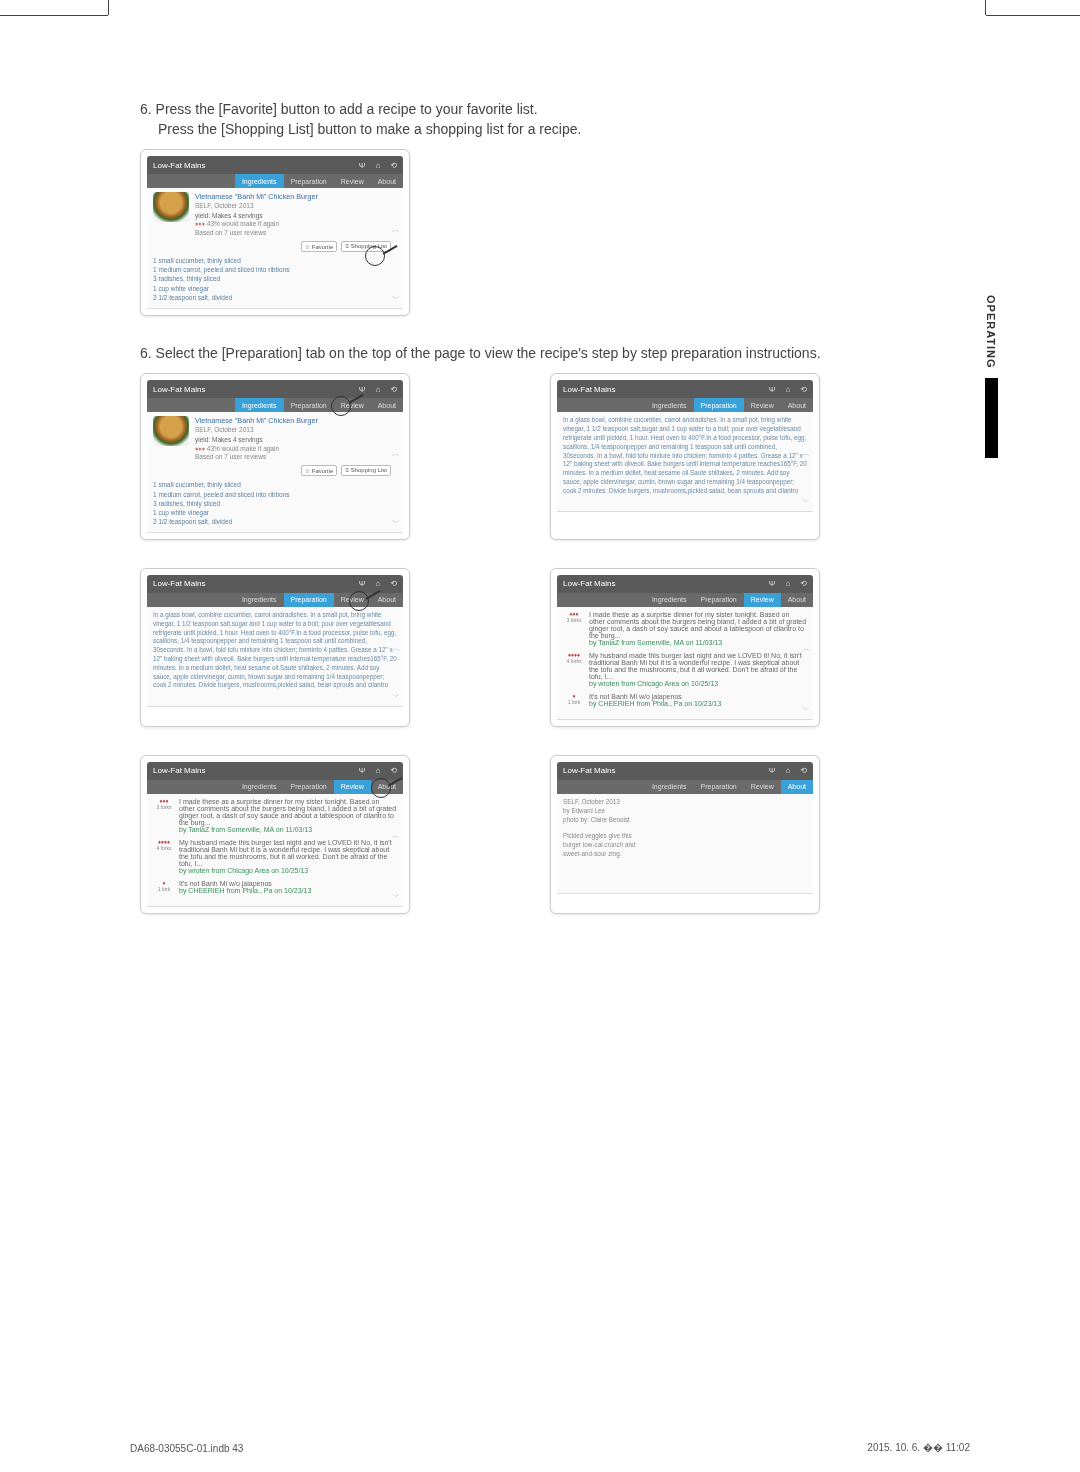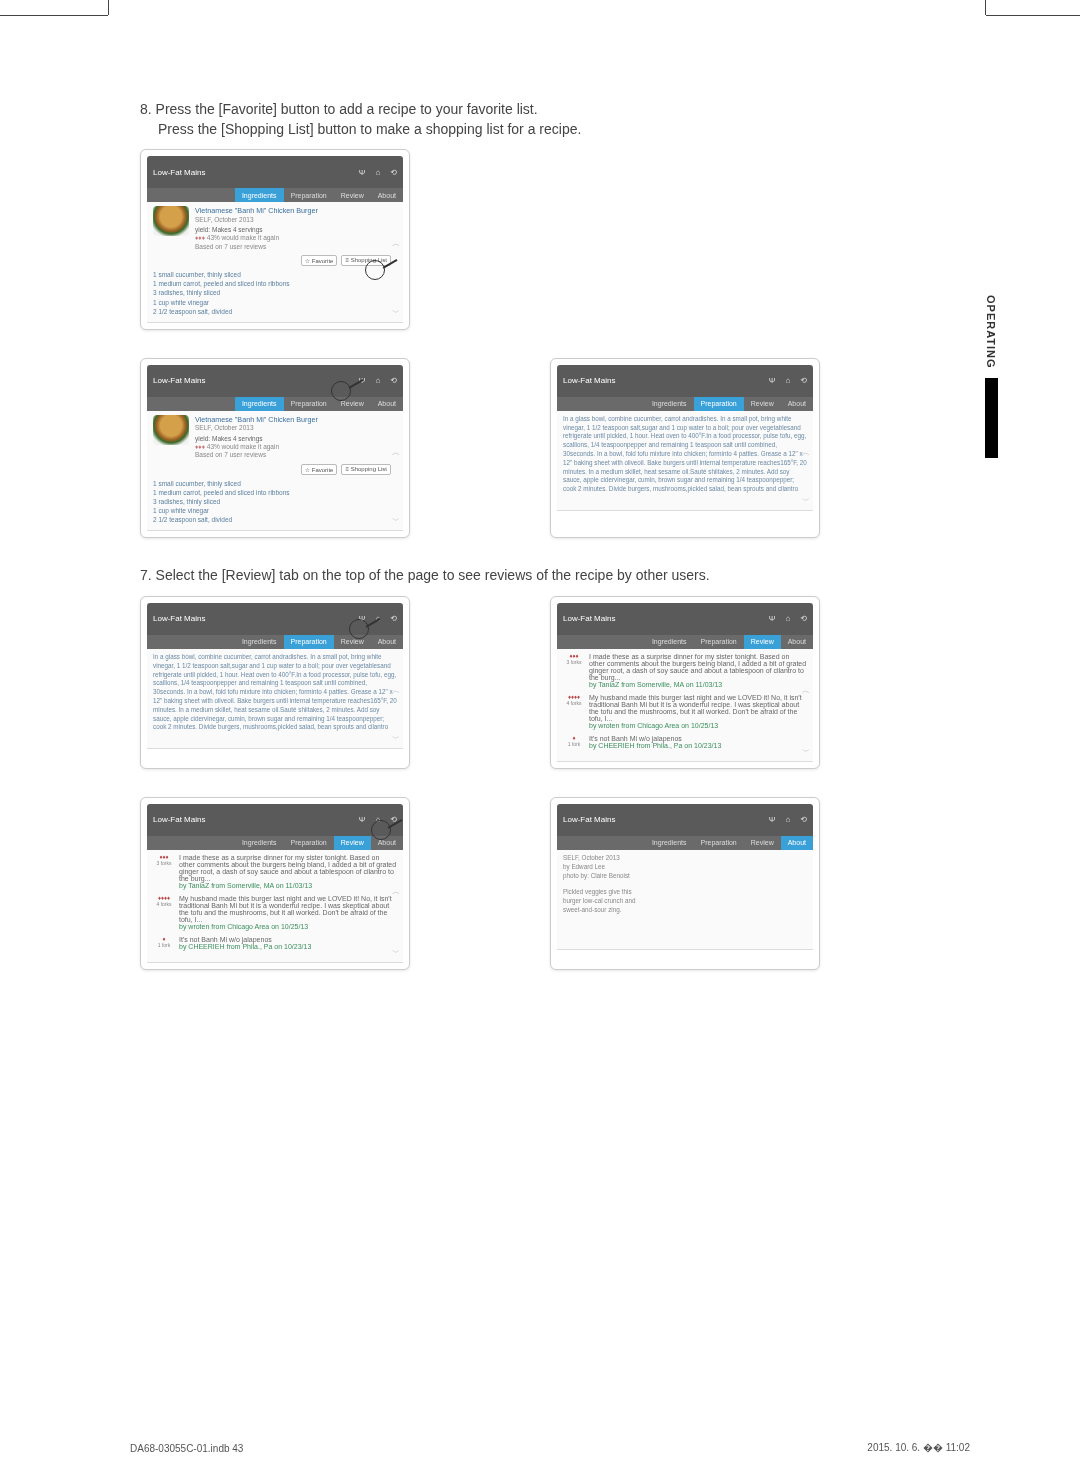--- a/index.html
+++ b/index.html
@@ -65,24 +65,24 @@
       border-radius: 6px;
       box-shadow: 0 1px 3px rgba(0,0,0,0.1);
       padding: 6px;
       font-size: 7px;
       position: relative;
       overflow: hidden;
     }
     .ss-header {
       background: #5a5a5a;
       color: #fff;
-      height: 28px;
+      height: 18px;
       display: flex;
       align-items: center;
-      padding: 16px 6px;
+      padding: 8px 6px;
       border-radius: 3px 3px 0 0;
       font-size: 8px;
       justify-content: space-between;
     }
     .header-icons { display: flex; gap: 10px; color: #ddd; }
     .ss-tabs {
       display: flex;
       justify-content: flex-end;
       background: #6a6a6a;
       height: 14px;
@@ -175,21 +175,21 @@
 <div class="crop-mark-rt"></div>
 
 <div class="page">
 
   <div class="side-tab">
     <div class="side-label">OPERATING</div>
     <div class="side-bar"></div>
   </div>
 
   <div class="step-text">
-    <span>8.  Press the [Favorite] button to add a recipe to your favorite list.</span><br>
+    <span>6.  Press the [Favorite] button to add a recipe to your favorite list.</span><br>
     <span style="padding-left:18px;text-align:right;">Press the [Shopping List] button to make a shopping list for a recipe.</span>
   </div>
 
   <div class="screenshot-row">
     <div class="screenshot">
       <div class="ss-header">
         <span>Low-Fat Mains</span>
         <span class="header-icons">
           <span>Ψ</span>
           <span>⌂</span>
@@ -225,20 +225,23 @@
           <div>2 1/2 teaspoon salt, divided</div>
         </div>
         <span class="scroll-caret">︿</span>
         <span class="scroll-caret bot">﹀</span>
         <div class="pointer-circle callout-bubble1"></div>
         <div class="pointer-line callout-line1"></div>
       </div>
     </div>
   </div>
 
+  <div class="step-text">
+    <span>6.  Select the [Preparation] tab on the top of the page to view the recipe's step by step preparation instructions.</span>
+  </div>
 
   <div class="screenshot-row">
 
     <div class="screenshot">
       <div class="ss-header">
         <span>Low-Fat Mains</span>
         <span class="header-icons">
           <span>Ψ</span>
           <span>⌂</span>
           <span>⟲</span>
@@ -295,23 +298,20 @@
         <span class="tab">About</span>
       </div>
       <div class="ss-body">
         <div class="prep-text">In a glass bowl, combine cucumber, carrot andradishes. In a small pot, bring white vinegar, 1 1/2 teaspoon salt,sugar and 1 cup water to a boil; pour over vegetablesand refrigerate until pickled, 1 hour. Heat oven to 400°F.In a food processor, pulse tofu, egg, scallions, 1/4 teaspoonpepper and remaining 1 teaspoon salt until combined, 30seconds. In a bowl, fold tofu mixture into chicken; forminto 4 patties. Grease a 12" x 12" baking sheet with oliveoil. Bake burgers until internal temperature reaches165°F, 20 minutes. In a medium skillet, heat sesame oil.Sauté shiitakes, 2 minutes. Add soy sauce, apple cidervinegar, cumin, brown sugar and remaining 1/4 teaspoonpepper; cook 2 minutes. Divide burgers, mushrooms,pickled salad, bean sprouts and cilantro</div>
         <span class="scroll-caret">︿</span>
         <span class="scroll-caret bot">﹀</span>
       </div>
     </div>
   </div>
 
-  <div class="step-text">
-    <span>7.  Select the [Review] tab on the top of the page to see reviews of the recipe by other users.</span>
-  </div>
 
   <div class="screenshot-row">
 
     <div class="screenshot">
       <div class="ss-header">
         <span>Low-Fat Mains</span>
         <span class="header-icons">
           <span>Ψ</span>
           <span>⌂</span>
           <span>⟲</span>

